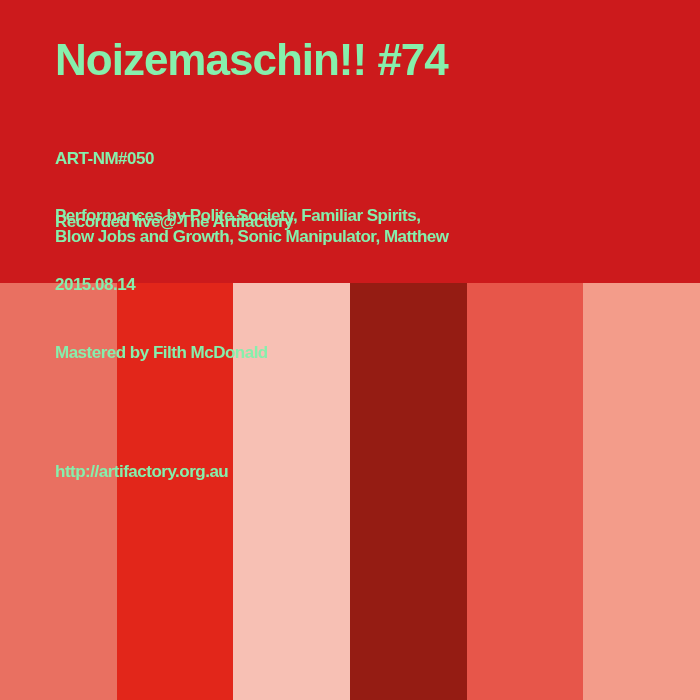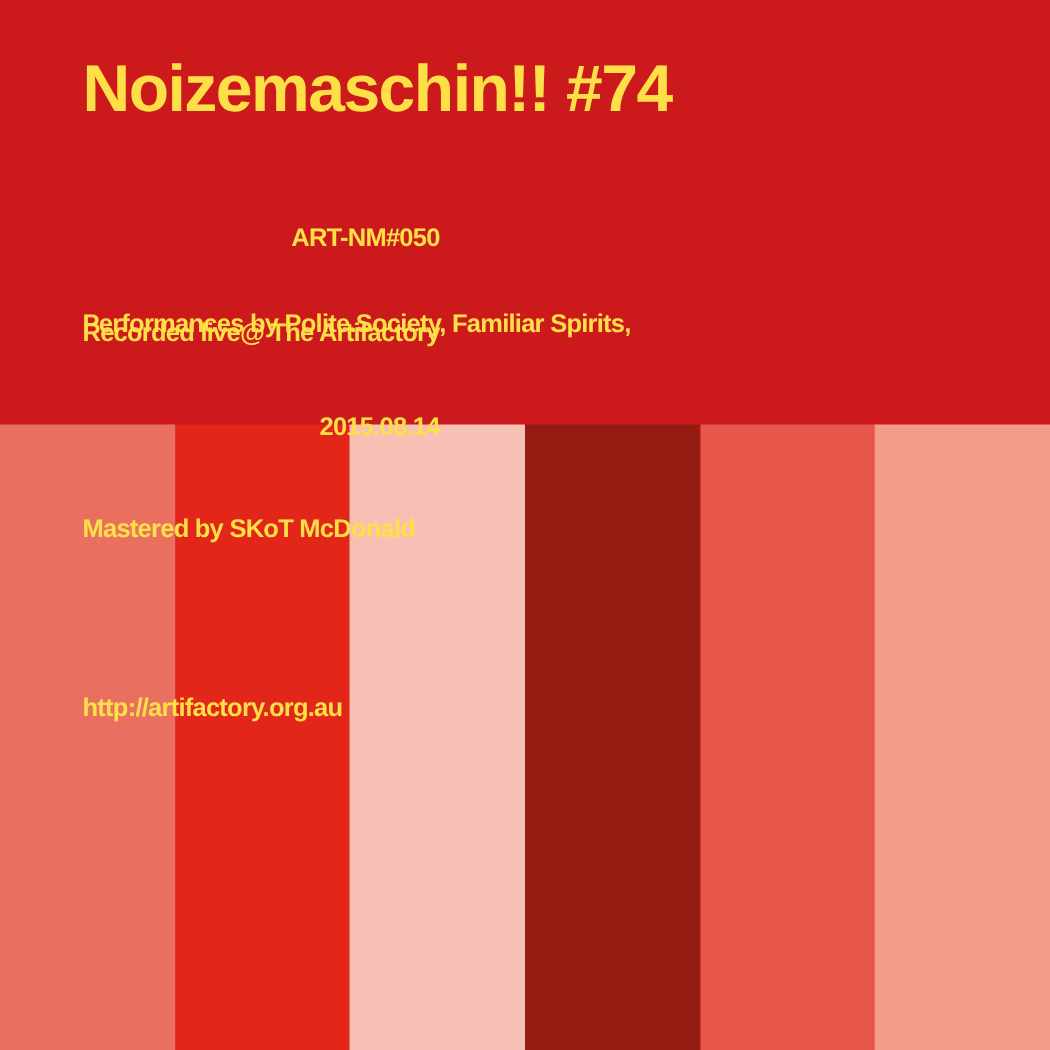--- a/index.html
+++ b/index.html
@@ -52,21 +52,21 @@
     letter-spacing: -0.5px;
   }
   .meta-block   { top: 106px; }
   .perf-block   { top: 205px; }
   .credit-block { top: 342px; }
   .url-block    { top: 461px; }
 </style>
 </head>
 <body>
 
-<div id="cover" style="background: rgb(204, 26, 28); color: #fde047; text-align: right;">
+<div id="cover" style="background: rgb(204, 26, 28); color: #86efac;">
 
   <div id="stripes">
 
   <div class="stripe" style="background: rgb(233, 112, 97);"></div>
       <div class="stripe" style="background: rgb(226, 38, 26);"></div>
       <div class="stripe" style="background: rgb(247, 192, 180);"></div>
       <div class="stripe" style="background: rgb(149, 28, 19);"></div>
       <div class="stripe" style="background: rgb(231, 86, 74);"></div>
       <div class="stripe" style="background: rgb(243, 156, 138);"></div>
     </div>
@@ -74,20 +74,20 @@
   <div class="text-layer">
 
     <div class="txt title">Noizemaschin!! #74</div>
 
     <div class="txt body-block meta-block">
       <div>ART-NM#050</div>
       <div>Recorded live@ The Artifactory</div>
       <div>2015.08.14</div>
     </div>
 
-    <div class="txt body-block perf-block"><div>Performances by Polite.Society, Familiar Spirits,</div></div>
+    <div class="txt body-block perf-block"><div>Performances by Polite.Society, Familiar Spirits,</div><div>Blow Jobs and Growth, Sonic Manipulator, Matthew</div></div>
 
-    <div class="txt body-block credit-block"><div>Mastered by SKoT McDonald</div></div>
+    <div class="txt body-block credit-block"><div>Mastered by Filth McDonald</div></div>
 
     <div class="txt body-block url-block">http://artifactory.org.au</div>
 
   </div>
 </div>
 
 </body></html>

